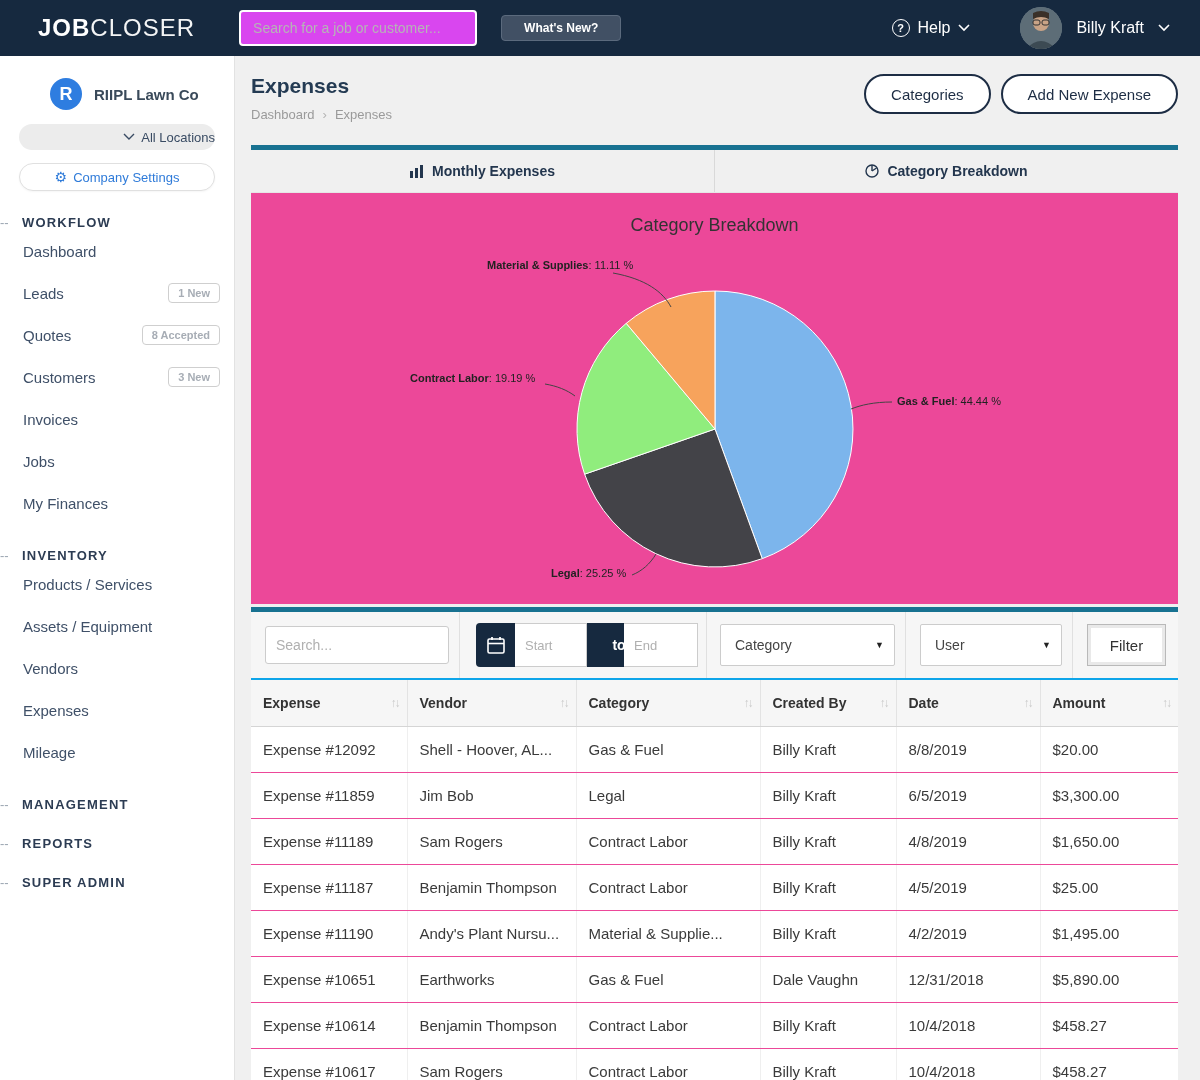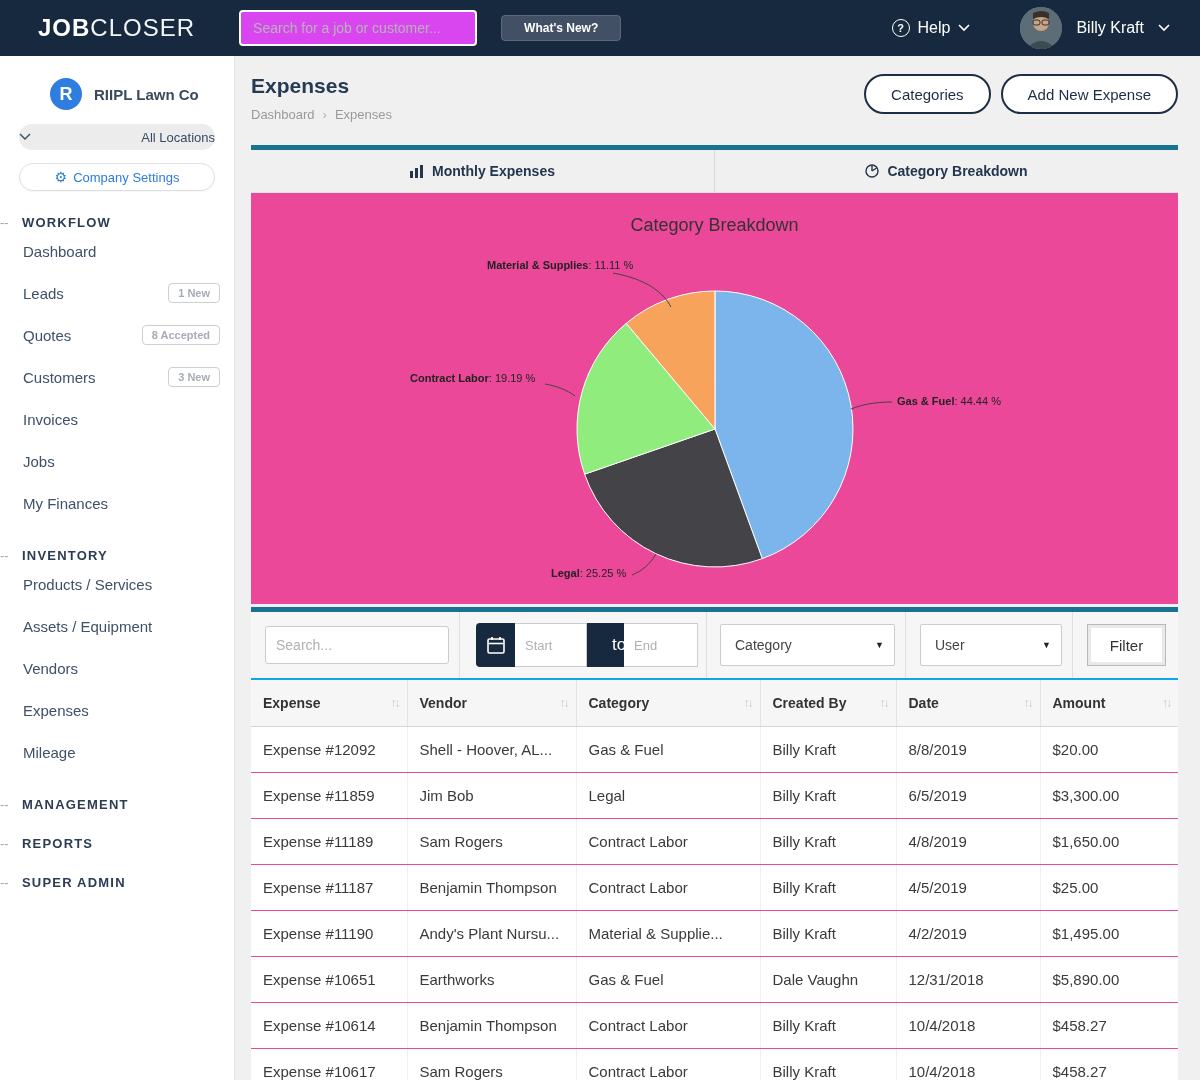--- a/index.html
+++ b/index.html
@@ -29,21 +29,21 @@
   .shell { display:flex; height:1024px; }
   .sidebar { width:235px; background:#fff; border-right:1px solid #e2e2e2; flex:0 0 auto; }
   .main { flex:1; background:#f0f0f0; padding:0 22px 0 16px; overflow:hidden; }
 
   
   .company-row { display:flex; align-items:center; gap:12px; margin:22px 0 0 50px; cursor:pointer;}
   .r-logo { width:32px; height:32px; border-radius:50%; background:#2e7de0; color:#fff; font-weight:800;
     font-size:18px; display:flex; align-items:center; justify-content:center; }
   .company-name { font-size:15px; font-weight:bold; color:#3a4a5a; }
   .loc-pill { margin:14px auto 0 auto; width:196px; height:26px; background:#ececec; border-radius:13px;
-    display:flex; align-items:center; justify-content:space-between; gap:6px; font-size:13px; color:#394b63; cursor:pointer; }
+    display:flex; align-items:center; justify-content:flex-end; gap:6px; font-size:13px; color:#394b63; cursor:pointer; }
   .settings-pill { margin:13px auto 0 auto; width:196px; height:28px; background:#fff; border:1px solid #e0e0e0;
     border-radius:14px; display:flex; align-items:center; justify-content:center; gap:6px; font-size:13px;
     color:#2f7bd9; cursor:pointer; box-shadow:0 1px 2px rgba(0,0,0,.04); }
   .gear { font-size:14px; line-height:1; }
   .side-nav { margin-top:18px; }
   .nav-section-header { position:relative; margin-top:24px; padding:0 0 0 22px; font-size:13px; font-weight:bold;
     letter-spacing:1.2px; color:#2c3c53; cursor:pointer; height:15px; line-height:15px;}
   .nav-section-header::before { content:"--"; position:absolute; left:0; top:0; color:#9aa5b1; font-weight:normal;
     letter-spacing:0; }
   .nav-item { height:42px; display:flex; align-items:center; padding:0 14px 0 23px; font-size:15px;
@@ -88,21 +88,21 @@
   .g-user   { width:167px; }
   .g-filter { flex:1; }
   .f-search { width:184px; height:38px; border:1px solid #ccc; border-radius:3px; background:#fff;
     padding:0 10px; font-size:14px; color:#333; outline:none; font-family:inherit;}
   .f-search::placeholder, .date-in::placeholder { color:#b0b0b0; }
   .date-widget { display:flex; height:44px; }
   .cal-btn { width:39px; background:#16293f; border-radius:4px 0 0 4px; display:flex; align-items:center;
     justify-content:center; cursor:pointer; }
   .date-in { width:72px; border:1px solid #ccc; border-left:none; background:#fff; padding:0 10px;
     font-size:13px; color:#333; outline:none; font-family:inherit;}
-  .to-block { width:37px; background:#16293f; color:#fff; font-size:17px; font-weight:normal;
+  .to-block { width:37px; background:#16293f; color:#fff; font-size:14px; font-weight:bold;
     display:flex; align-items:center; justify-content:center;padding-left:27px; }
   .date-end { border-left:none; width:74px; }
   .select-box { height:42px; border:1px solid #ccc; background:#fff; border-radius:2px; display:flex;
     align-items:center; padding:0 10px 0 14px; font-size:14px; color:#444; cursor:pointer; }
   .sel-cat { width:175px; } .sel-user { width:142px; }
   .select-caret { margin-left:auto; font-size:9px; color:#222; }
   .filter-btn { width:79px; height:42px; background:#fff; border:1px solid #b9b9b9; outline:3px solid #e9e9e9;
     outline-offset:-4px; font-size:15px; color:#333; cursor:pointer; font-family:inherit; }
 
   table.exp { width:100%; border-collapse:collapse; table-layout:fixed; background:#fff; }

